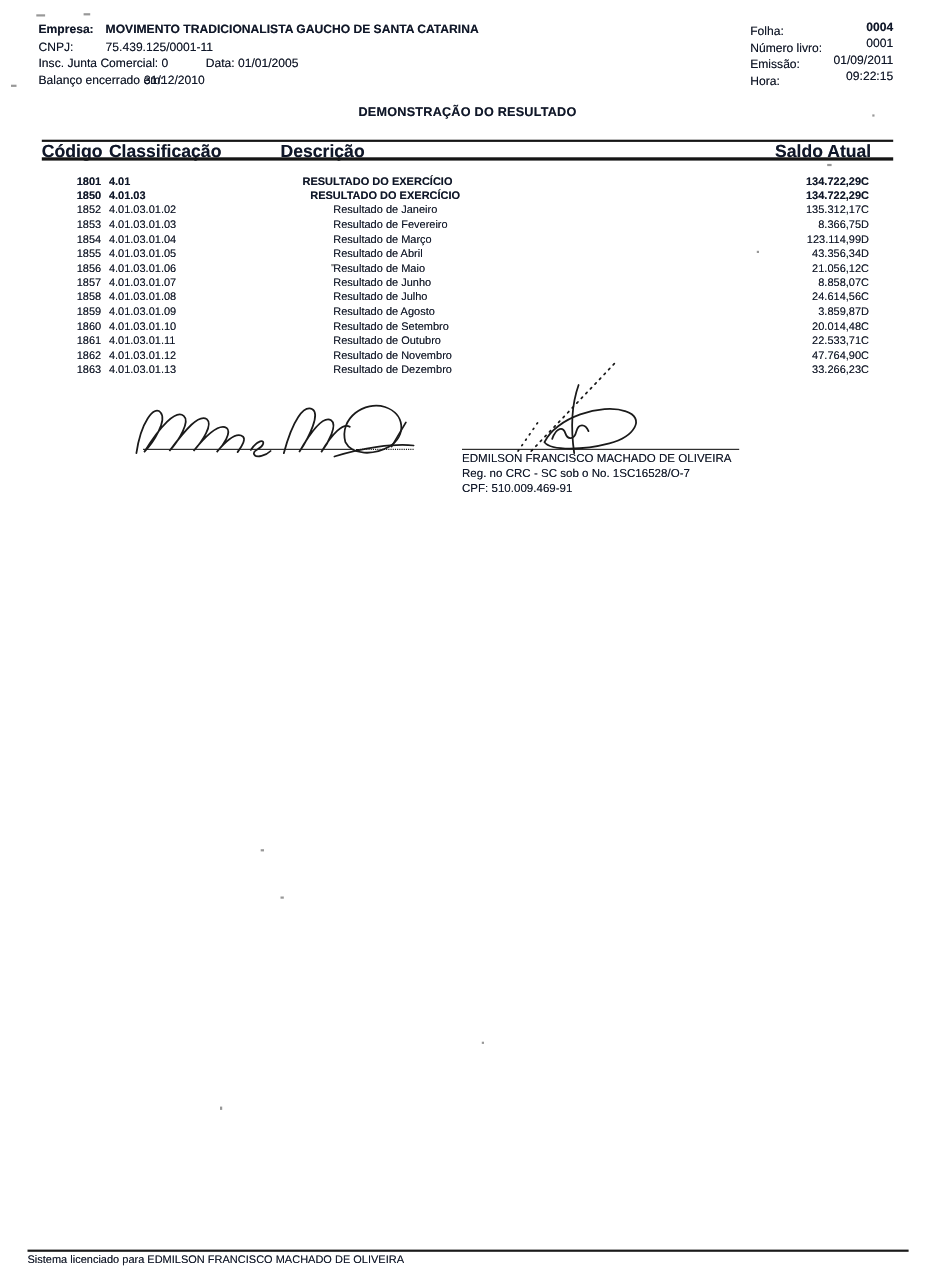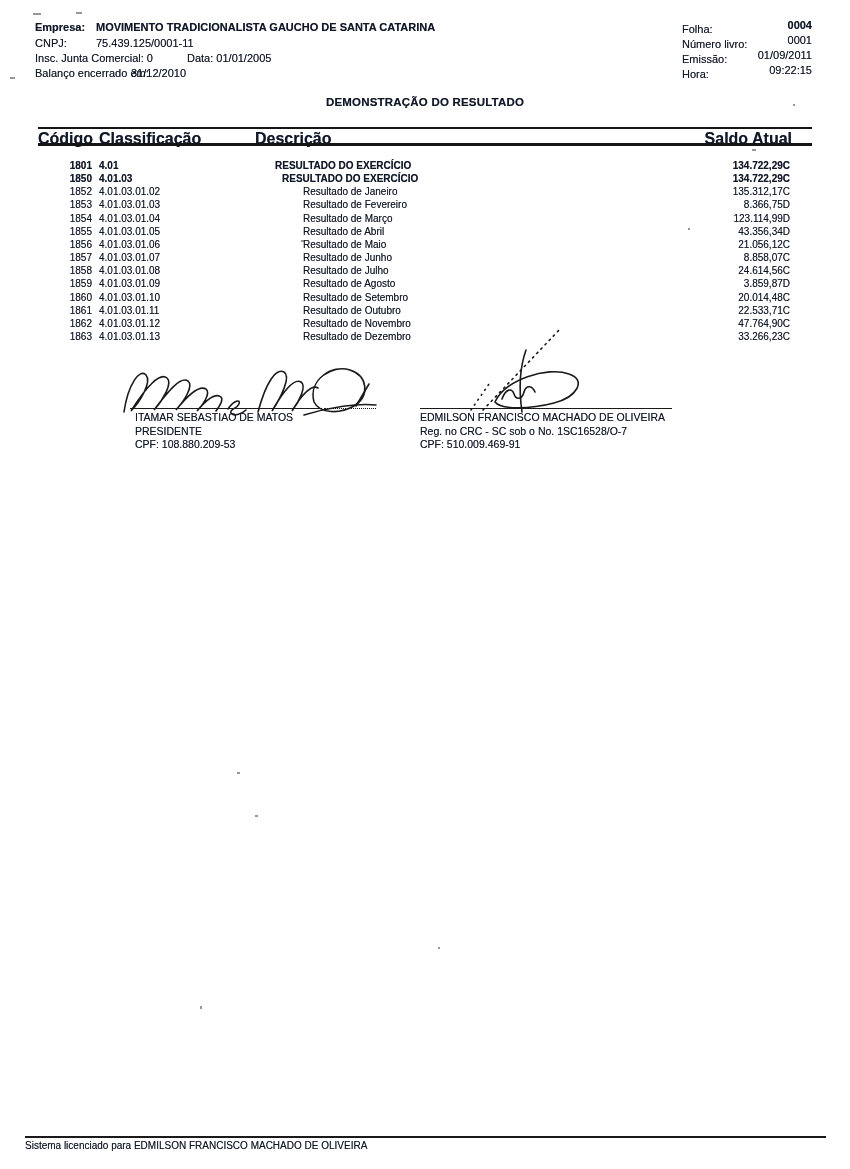--- a/index.html
+++ b/index.html
@@ -200,25 +200,20 @@
     <line x1="46" y1="88" x2="64" y2="62" stroke-dasharray="1,5"></line>
     <path d="M97,90 C93,62 96,42 101,28"></path>
     <path d="M70,80 C80,58 122,44 144,52 C162,58 152,75 129,81 C106,87 76,88 70,80 Z"></path>
     <path d="M77,77 C81,66 87,66 89,72 C91,78 97,78 99,70 C101,63 107,63 110,70"></path>
   </svg>
 
   <div class="sigline" style="left:130px;top:408px;width:192px;"></div>
   <div class="sigline-dotted" style="left:324px;top:408px;width:52px;"></div>
   <div class="sigline" style="left:420px;top:408px;width:252px;"></div>
 
-  <div class="sigblock" style="left:135px;top:411px;">
-    <div>ITAMAR SEBASTIAO DE MATOS</div>
-    <div>PRESIDENTE</div>
-    <div>CPF: 108.880.209-53</div>
-  </div>
   <div class="sigblock" style="left:420px;top:411px;">
     <div>EDMILSON FRANCISCO MACHADO DE OLIVEIRA</div>
     <div>Reg. no CRC - SC sob o No. 1SC16528/O-7</div>
     <div>CPF: 510.009.469-91</div>
   </div>
 
   <div class="footer-line"></div>
   <div class="abs footer-text">Sistema licenciado para EDMILSON FRANCISCO MACHADO DE OLIVEIRA</div>
 
   <div class="speck" style="left:33px;top:13px;width:8px;height:1.5px;"></div>

